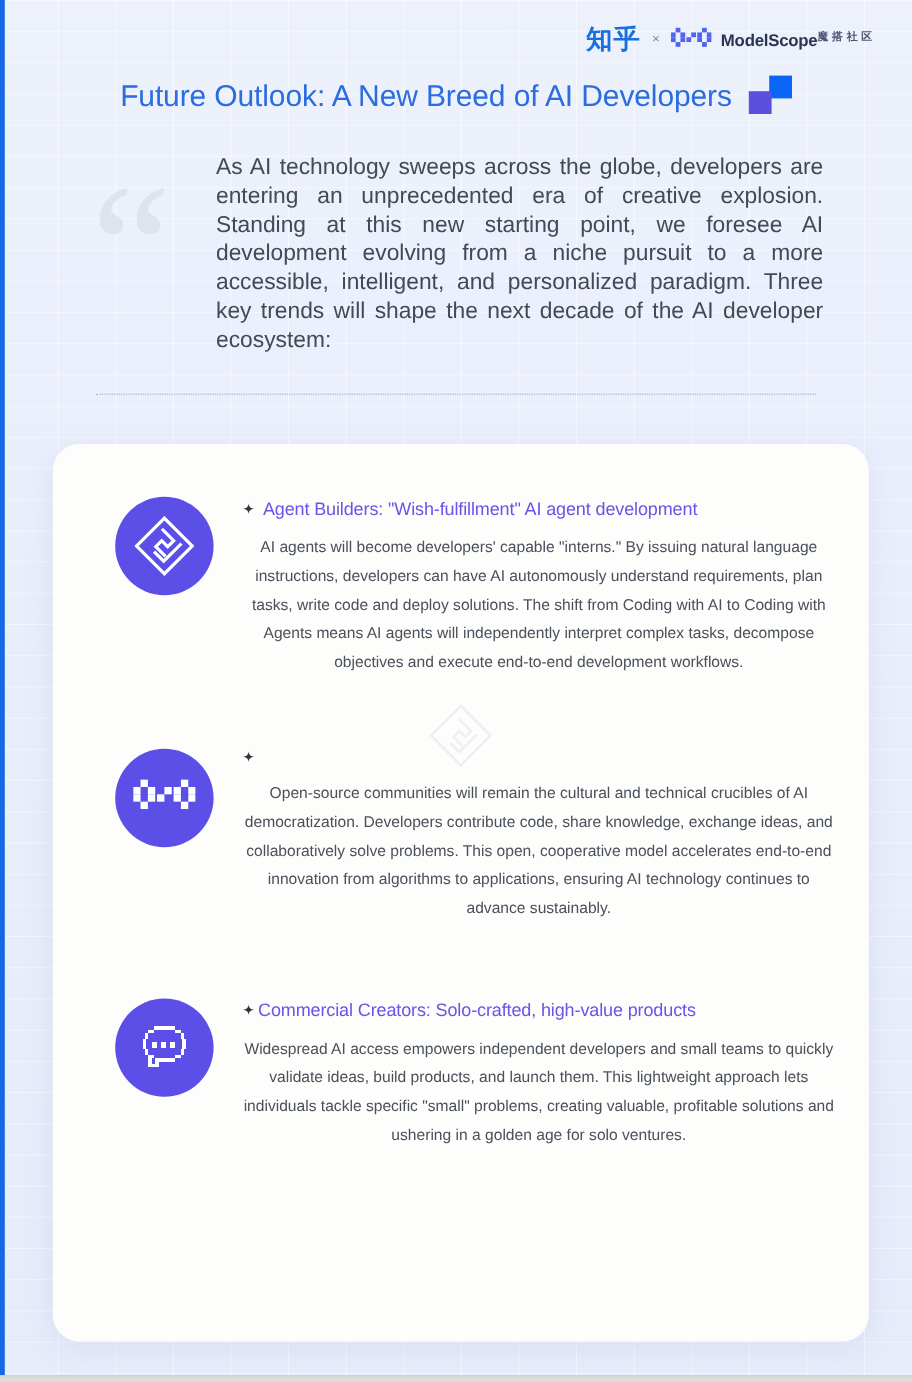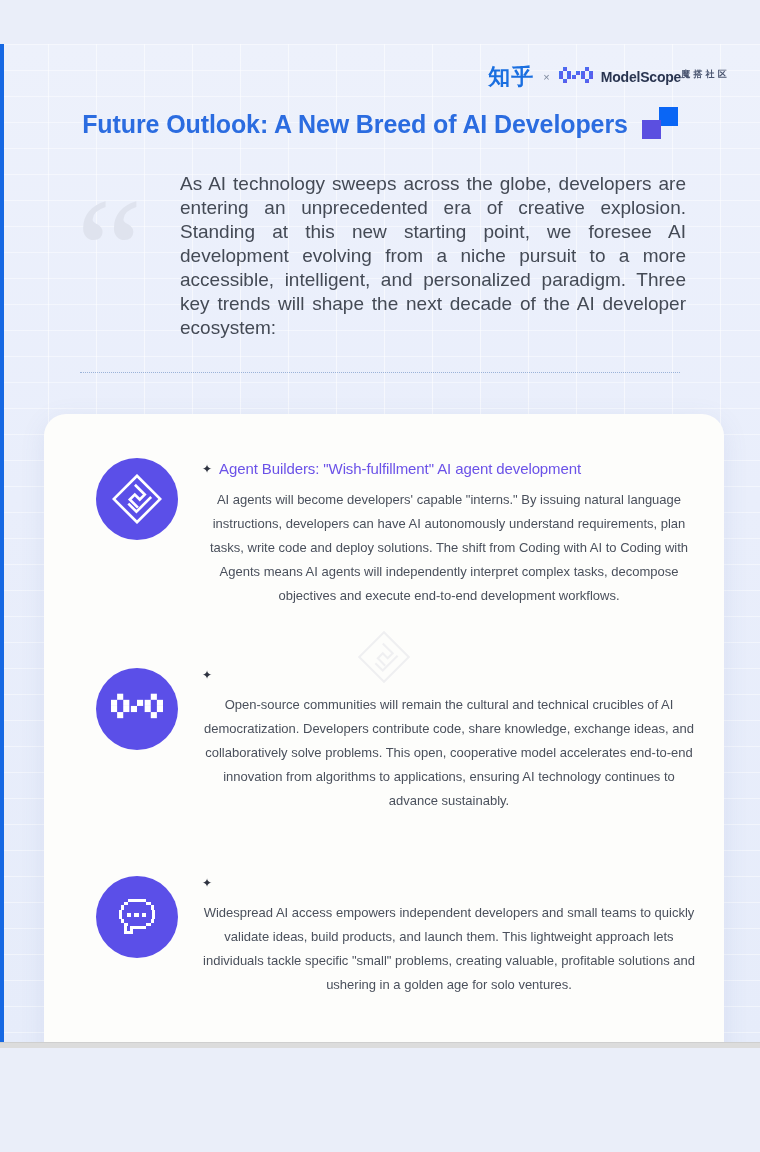--- a/index.html
+++ b/index.html
@@ -13,25 +13,24 @@
   body {
     font-family: "Liberation Sans", sans-serif;
     background: #eaeef9;
     position: relative;
   }
 
   
   #page {
     position: relative;
     width: 760px;
-    height: 1004px;
+    height: 1152px;
     background:
       linear-gradient(180deg, #edf1fb 0%, #e9eefb 45%, #e6ecfa 100%);
     overflow: hidden;
-    margin-top: 44px;
   }
 
   
   #grid-texture {
     position: absolute;
     inset: 0;
     background-image:
       linear-gradient(to right, rgba(255,255,255,0.55) 1px, transparent 1px),
       linear-gradient(to bottom, rgba(255,255,255,0.45) 1px, transparent 1px);
     background-size: 48px 26px;
@@ -104,21 +103,21 @@
     top: 63px;
     left: 0; right: 0;
     display: flex;
     align-items: center;
     justify-content: center;
     gap: 14px;
     z-index: 15;
   }
   #page-title {
     font-size: 25px;
-    font-weight: 700;
+    font-weight: 400;
     color: #2b6ce0;
     letter-spacing: -0.1px;
     white-space: nowrap;
   }
   #title-deco {
     position: relative;
     width: 36px;
     height: 34px;
     flex: 0 0 auto;
   }
@@ -398,20 +397,21 @@
             <rect x="11" y="22" width="2" height="3"></rect>
             <rect x="9" y="13" width="3" height="3"></rect>
             <rect x="14" y="13" width="3" height="3"></rect>
             <rect x="19" y="13" width="3" height="3"></rect>
           </g>
         </svg>
       </div>
       <div class="trend-body">
         <div class="trend-heading-row">
           <span class="bullet-star">✦</span>
+          <span class="trend-heading">Commercial Creators: Solo-crafted, high-value products</span>
         </div>
         <p class="trend-text">Widespread AI access empowers independent developers and small teams to quickly validate ideas, build products, and launch them. This lightweight approach lets individuals tackle specific "small" problems, creating valuable, profitable solutions and ushering in a golden age for solo ventures.</p>
       </div>
     </div>
 
   </div>
 
   <div id="bottom-edge"></div>
 </div>
 

